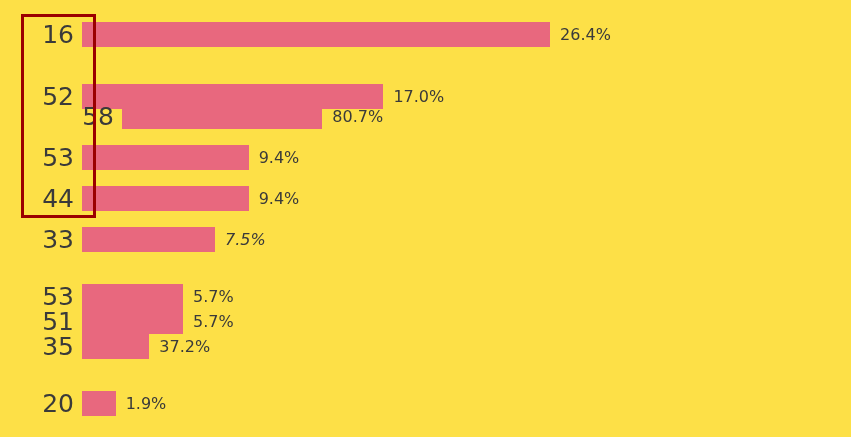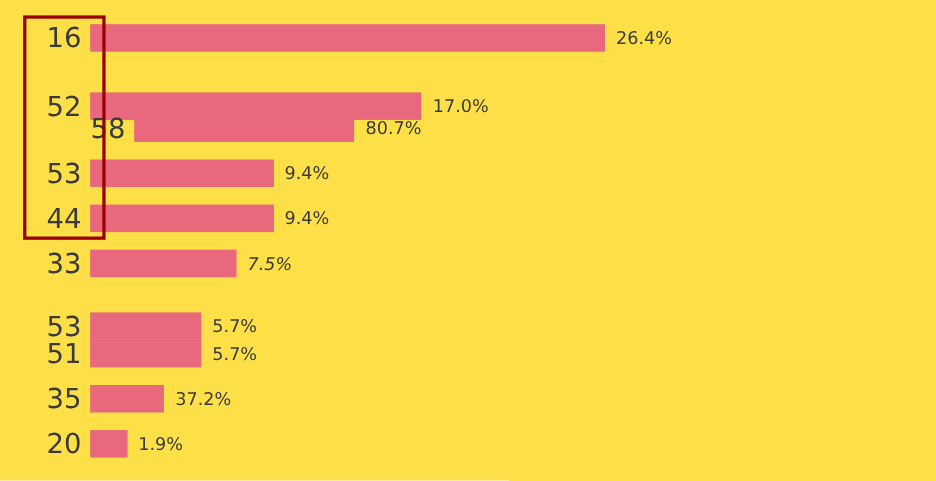--- a/index.html
+++ b/index.html
@@ -117,21 +117,21 @@
       <div class="chart-row" style="top: 276px;">
         <div class="cat-label">53</div>
         <div class="bar" style="width: 101.061px; background: rgb(232, 104, 126);"></div>
         <div class="val-label" style="left: 193.061px;">5.7%</div>
       </div>
       <div class="chart-row" style="top: 301px;">
         <div class="cat-label">51</div>
         <div class="bar" style="width: 101.061px; background: rgb(232, 104, 126);"></div>
         <div class="val-label" style="left: 193.061px;">5.7%</div>
       </div>
-      <div class="chart-row" style="top: 342px;">
+      <div class="chart-row" style="top: 326px;">
         <div class="cat-label">35</div>
         <div class="bar" style="width: 67.374px; background: rgb(232, 104, 126);"></div>
         <div class="val-label" style="left: 159.374px;">37.2%</div>
       </div>
       <div class="chart-row" style="top: 383px;">
         <div class="cat-label">20</div>
         <div class="bar" style="width: 33.687px; background: rgb(232, 104, 126);"></div>
         <div class="val-label" style="left: 125.687px;">1.9%</div>
       </div>
     </div>

